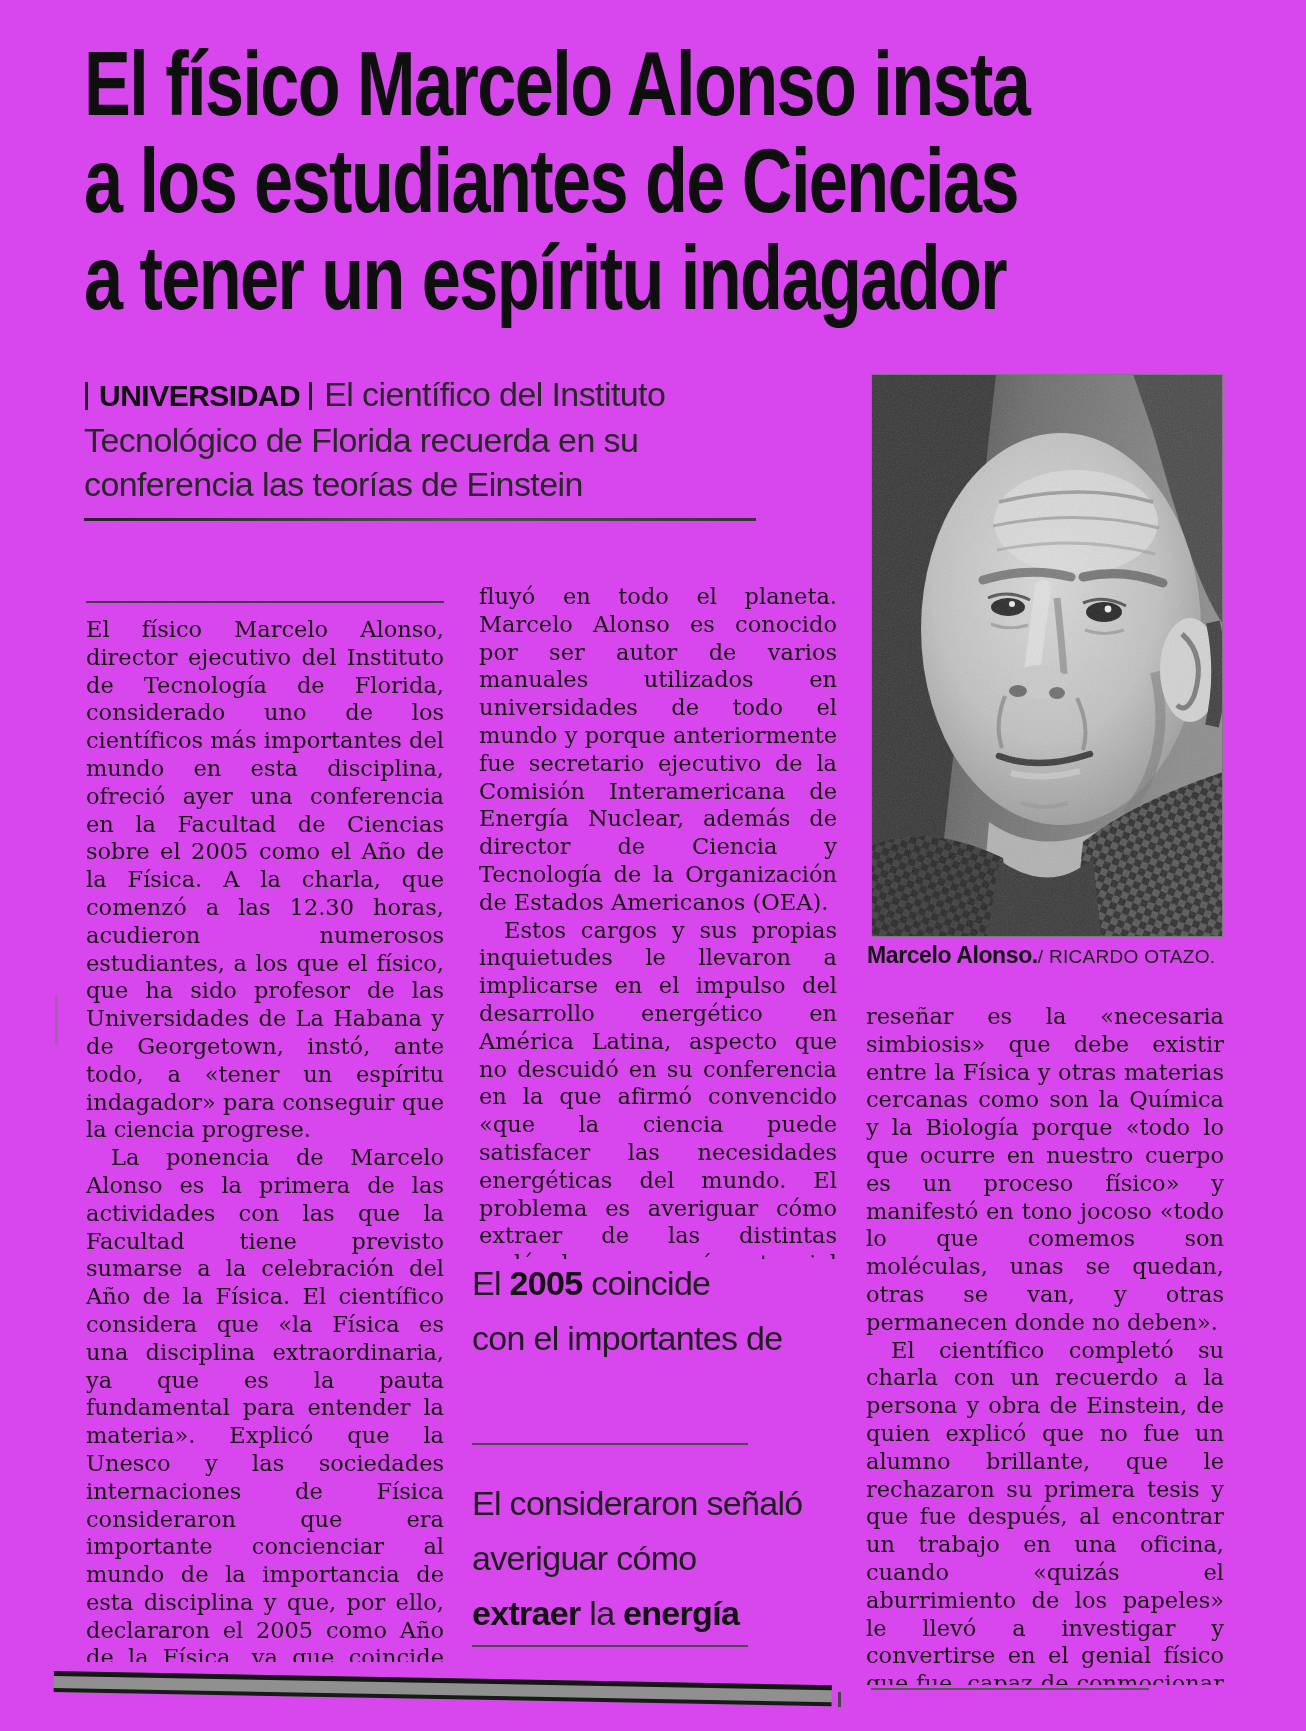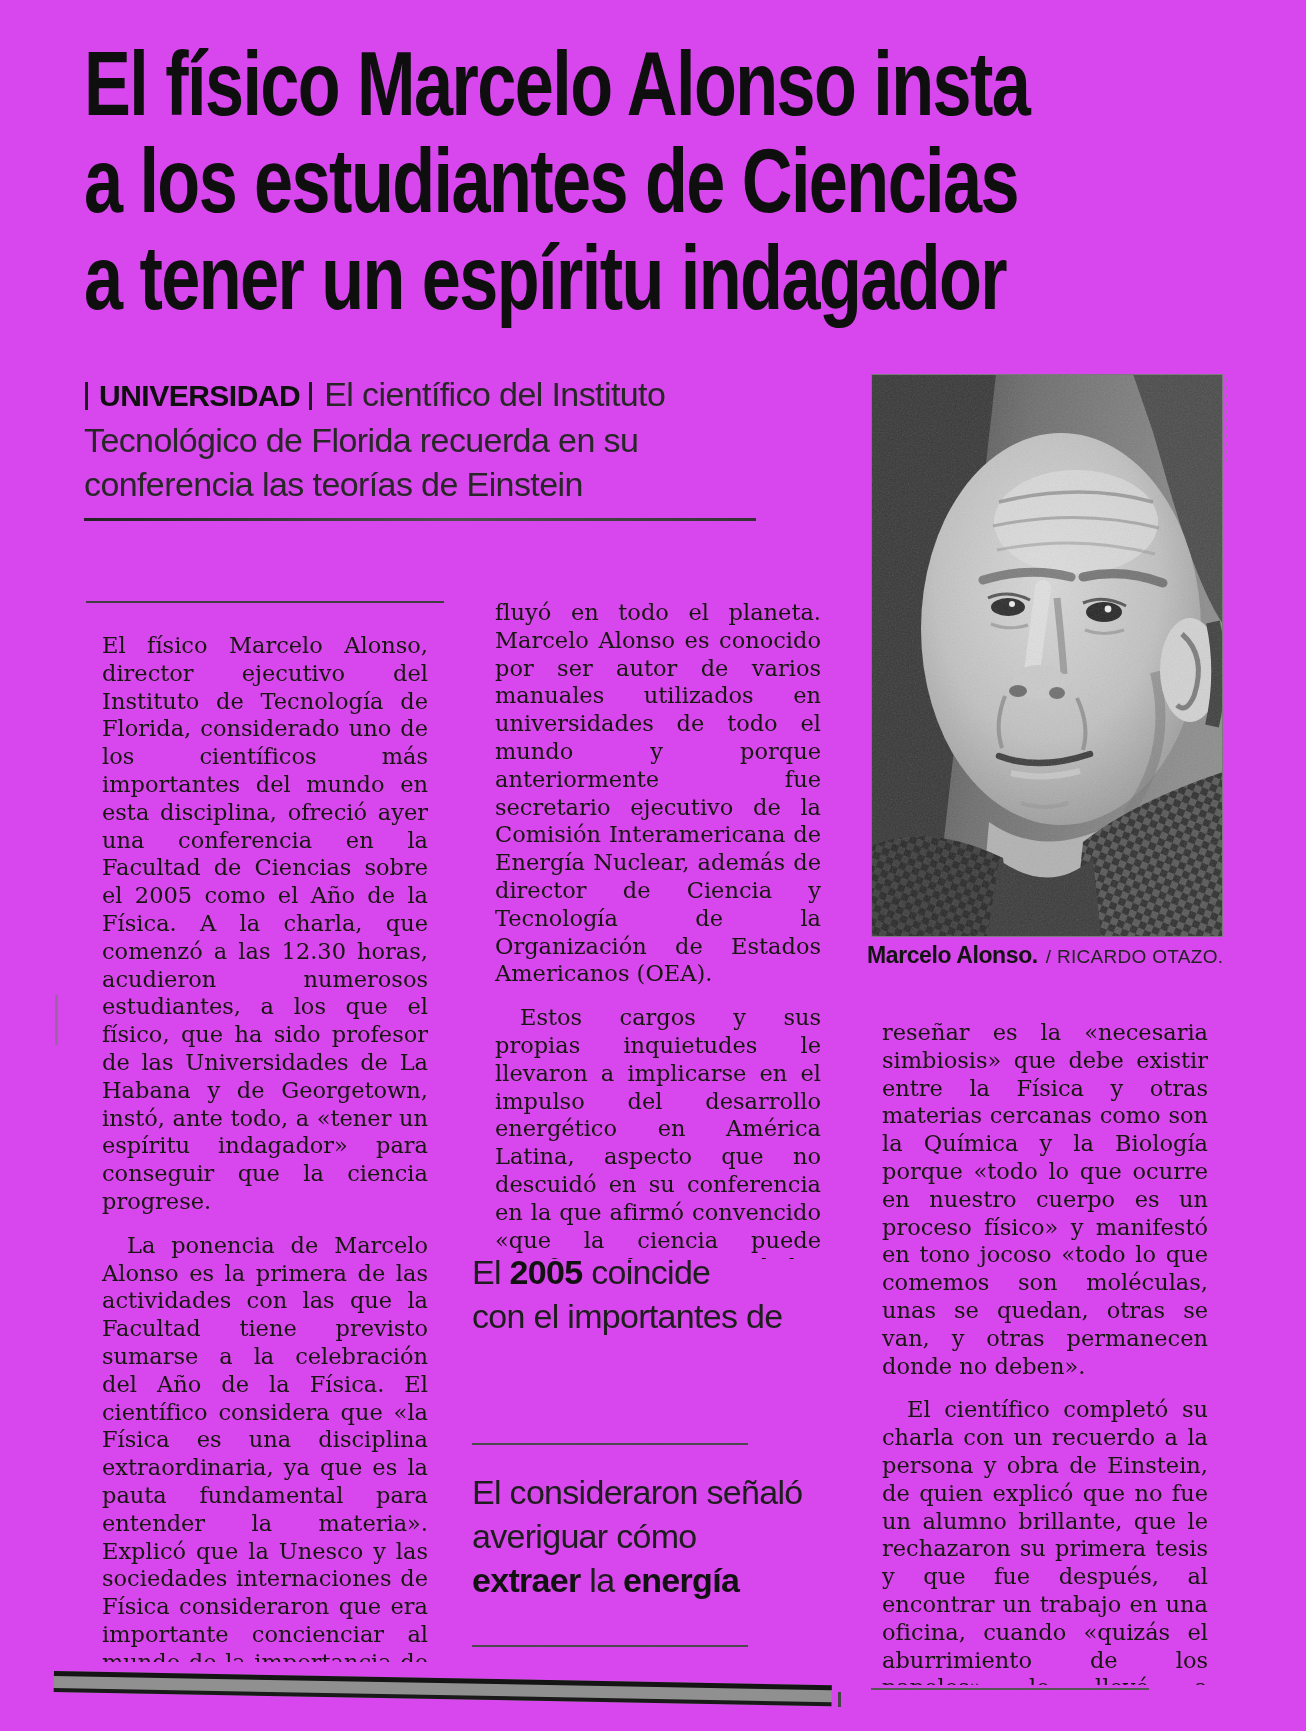--- a/index.html
+++ b/index.html
@@ -39,44 +39,44 @@
   .byline{position:absolute;left:88px;top:570px;width:358px;white-space:nowrap;}
   .byline .author{font:700 24px/26px "Liberation Sans",sans-serif;letter-spacing:-0.5px;color:#141414;}
   .byline .location{font:400 24px/26px "Liberation Sans",sans-serif;letter-spacing:-0.5px;color:#333;}
   .byline-rule{left:86px;top:601px;width:358px;height:2px;background:#3f3f3f;}
   
   .bodycol{
     position:absolute;width:358px;overflow:hidden;
     font:400 22.5px/27.8px "DejaVu Serif",serif;
     text-align:justify;color:#17150f;
   }
-  .bodycol p{margin:16px;}
+  .bodycol p{margin:0;}
   .bodycol p.ind{text-indent:25px;}
   .col1{left:86px;top:616px;height:1046px;}
   .col2{left:479px;top:583px;height:676px;}
   .col3{left:866px;top:1003px;height:682px;}
   
   .pq{position:absolute;left:472px;width:370px;}
   .pq-line{
     white-space:nowrap;
     font:400 34px/44px "Liberation Sans",sans-serif;
-    letter-spacing:-0.7px;color:#1c1c1c;
+    letter-spacing:-0.7px;color:#1c1c1c;margin-top:11px;
   }
   .pq-line .b{font-weight:700;color:#101010;}
   .pq1{top:1250px;}
   .pq2{top:1470px;}
   .pq-divider{left:472px;top:1443px;width:276px;height:2px;background:#4a4a4a;}
   .pq-bottom-rule{left:472px;top:1645px;width:276px;height:2px;background:#4a4a4a;}
   .col3-rule{left:871px;top:1688px;width:278px;height:2px;background:#555;}
   
   .photo{position:absolute;left:871px;top:374px;width:352px;height:563px;}
   .photo svg{display:block;}
   .caption{position:absolute;left:867px;top:942px;width:360px;white-space:nowrap;}
   .caption .capname{font:700 23px/26px "Liberation Sans",sans-serif;letter-spacing:-0.4px;color:#121212;margin-top:28px;}
-  .caption .capcredit{font:400 19px/26px "Liberation Sans",sans-serif;letter-spacing:0.3px;color:#222;margin-left:8px;}
+  .caption .capcredit{font:400 19px/26px "Liberation Sans",sans-serif;letter-spacing:0.3px;color:#222;}
   
   .bottom-bar{
     position:absolute;left:54px;top:1671px;width:778px;height:12px;
     border-top:5px solid #131313;border-bottom:4px solid #181818;background:#909090;
     transform:rotate(1.05deg);transform-origin:left top;
   }
   
   .artifact{position:absolute;}
   .art-left{left:55px;top:995px;width:3px;height:50px;background:#777;opacity:.6;}
   .art-bottom{left:838px;top:1692px;width:3px;height:15px;background:#444;}

